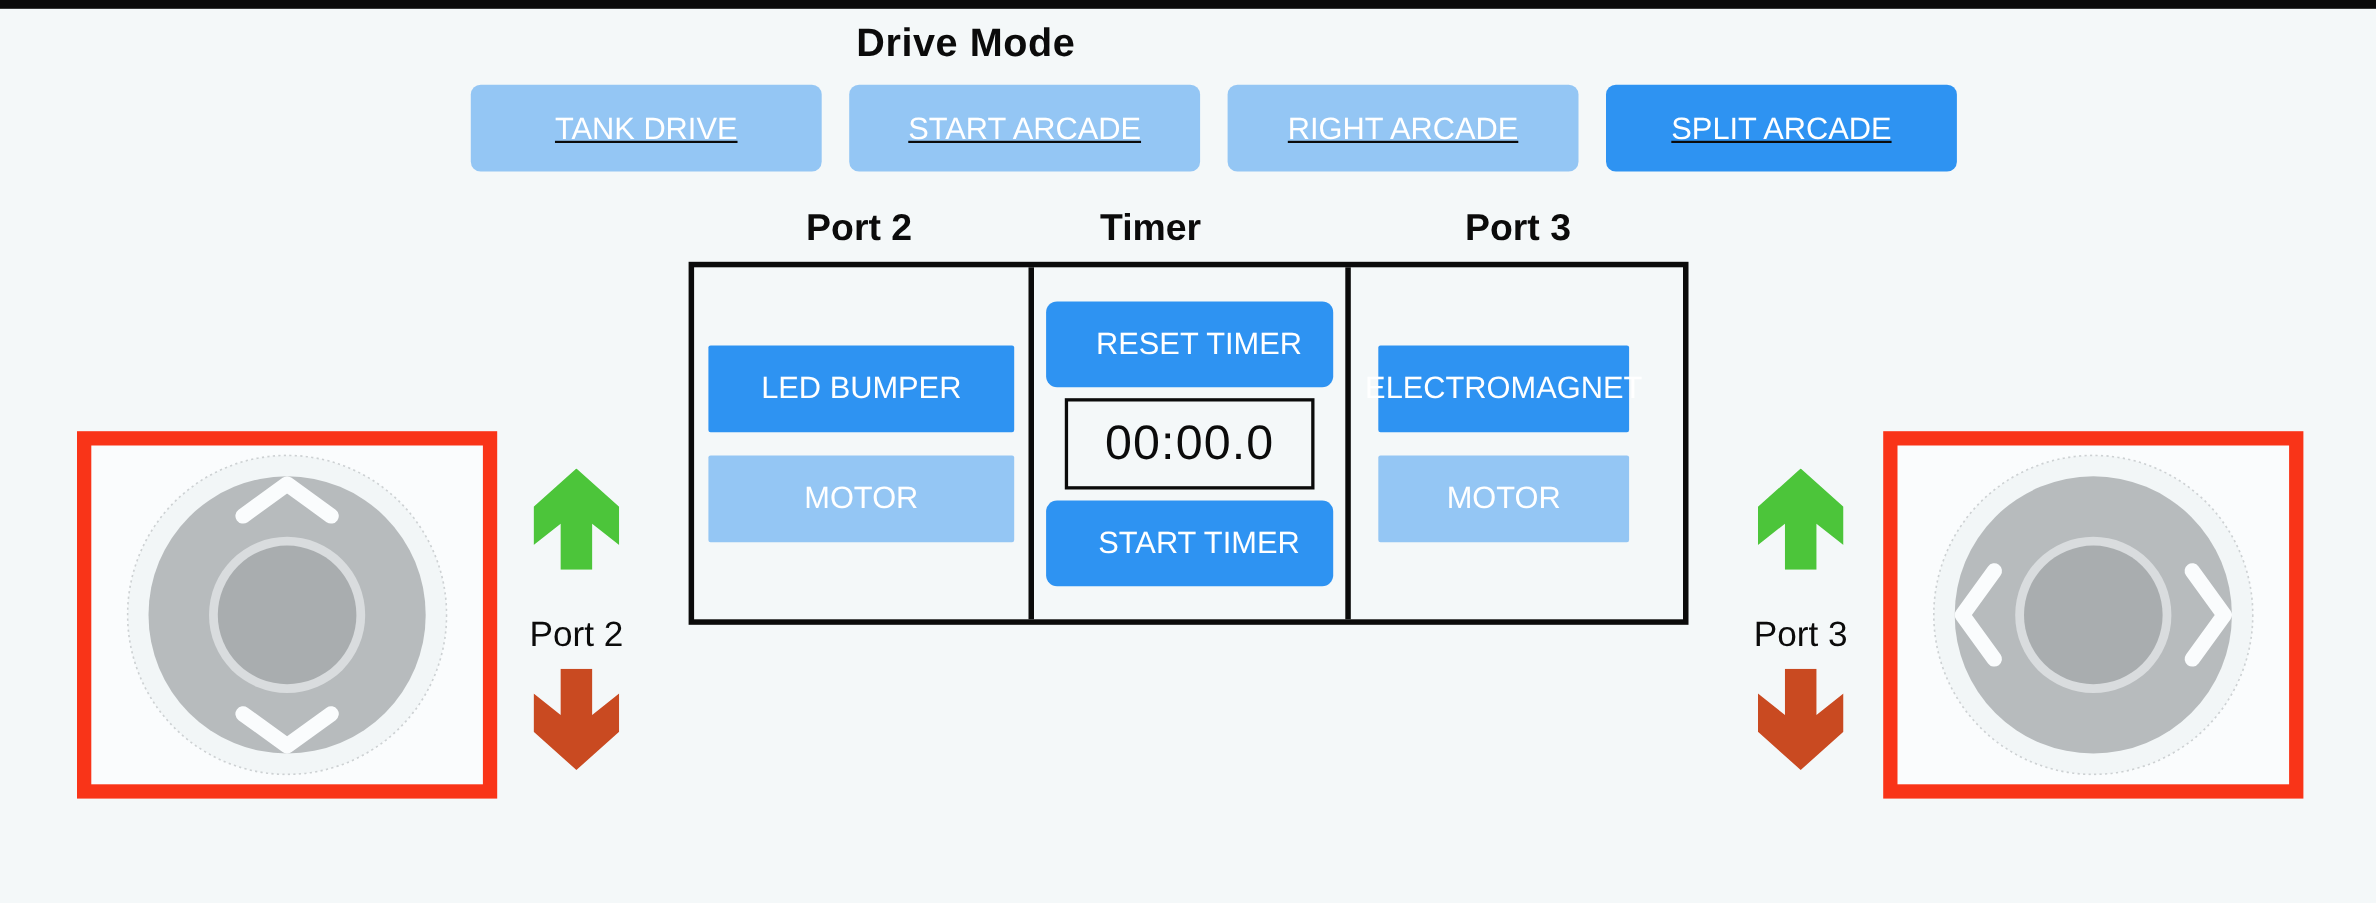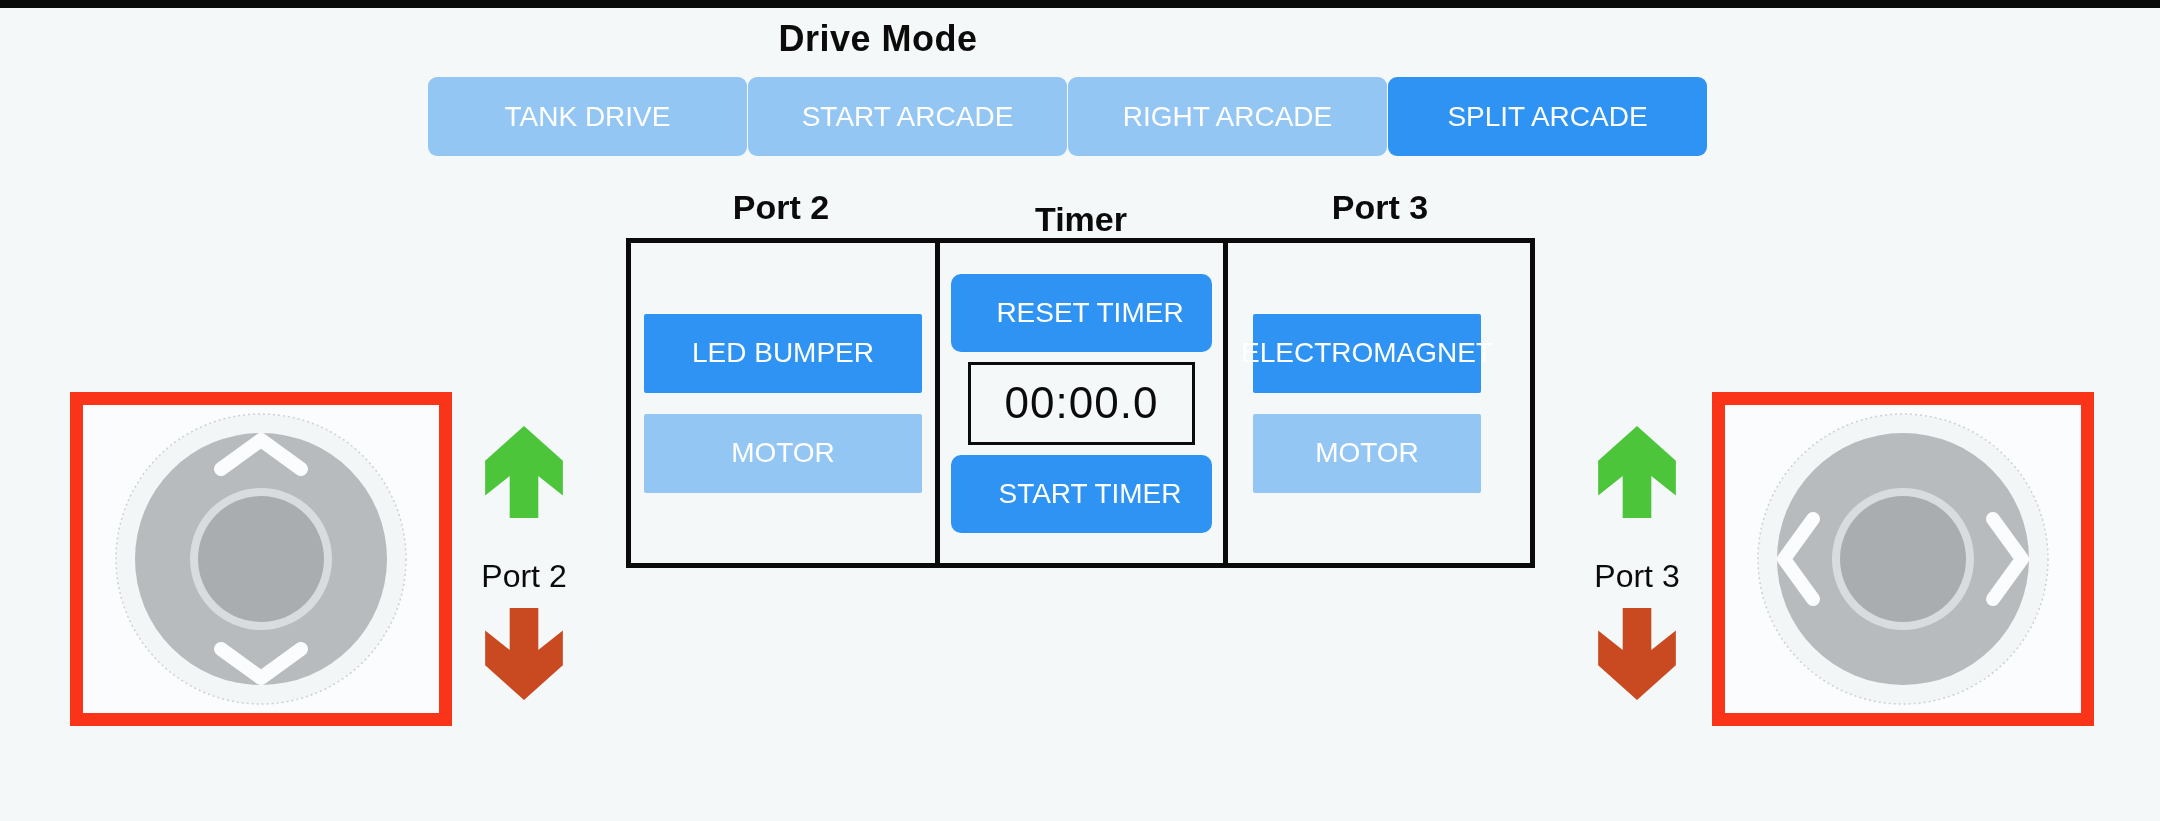--- a/index.html
+++ b/index.html
@@ -11,29 +11,29 @@
   }
   *{margin:0;padding:0;box-sizing:border-box;}
   html,body{width:2160px;height:821px;}
   body{
     position:relative;background:var(--page_bg);overflow:hidden;
     font-family:"Liberation Sans", sans-serif;color:#0B0B0B;
   }
   .top-bar{position:absolute;left:0;top:0;width:2160px;height:8px;background:var(--top_bar);}
   .page-title{position:absolute;left:0;top:18px;width:1756px;text-align:center;
     font-size:36px;font-weight:bold;letter-spacing:0.5px;}
-  .drive-row{position:absolute;left:428px;top:77px;display:flex;gap:1px;}
+  .drive-row{position:absolute;left:428px;top:77px;display:flex;gap:25px;text-decoration:underline;}
   .drive-btn{width:319px;height:79px;border:none;border-radius:9px;
     background:var(--blue_inactive);color:var(--button_text);
     font-family:"Liberation Sans", sans-serif;font-size:28px;
     display:flex;align-items:center;justify-content:center;}
   .drive-btn.active{background:var(--blue_active);}
   .col-header{position:absolute;top:188px;text-align:center;font-size:34px;font-weight:bold;}
   .col-header.h1{left:626px;width:310px;}
-  .col-header.h2{left:936px;width:290px;margin-top:12px;}
+  .col-header.h2{left:901px;width:290px;}
   .col-header.h3{left:1226px;width:308px;}
   .control-table{position:absolute;left:626px;top:238px;width:909px;height:330px;
     border:5px solid #0B0B0B;display:flex;}
   .cell{display:flex;flex-direction:column;align-items:center;justify-content:center;}
   .cell.port{width:304px;gap:21px;}
   .cell.mid{width:293px;border-left:5px solid #0B0B0B;border-right:5px solid #0B0B0B;gap:10px;}
   .cell.port:last-child{width:266px;padding-left:12px;}
   .dev-btn{width:calc(100% - 26px);height:79px;border:none;border-radius:2px;
     background:var(--blue_inactive);color:var(--button_text);
     font-family:"Liberation Sans", sans-serif;font-size:28px;

